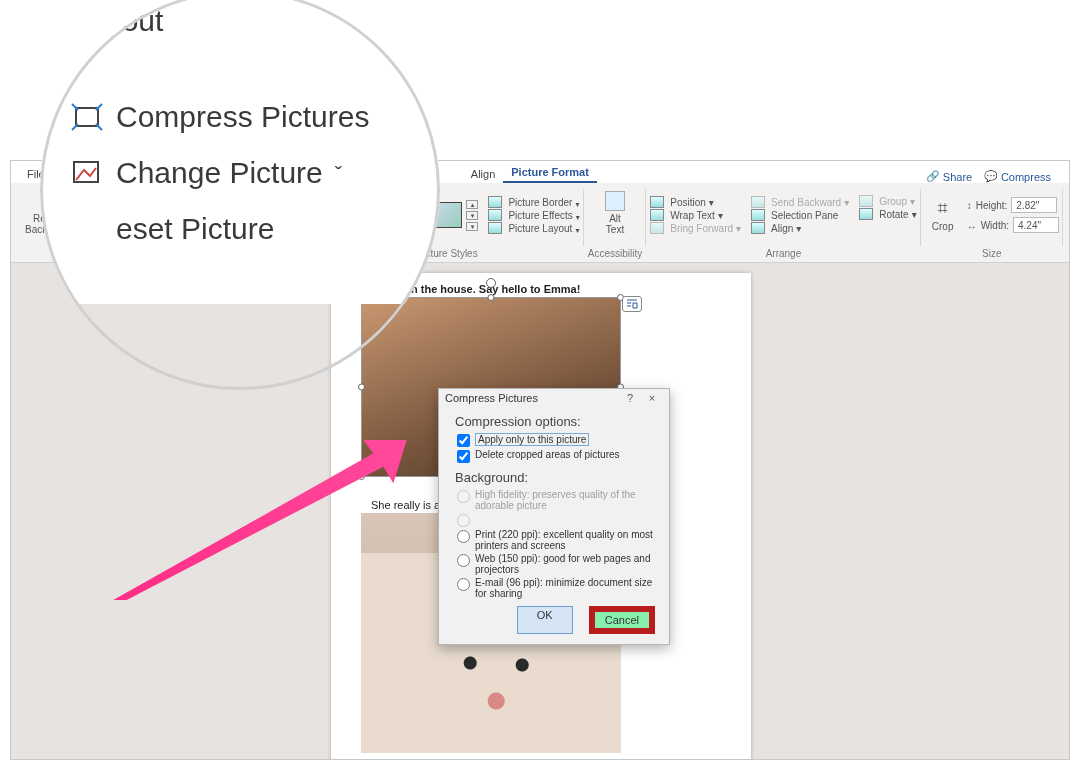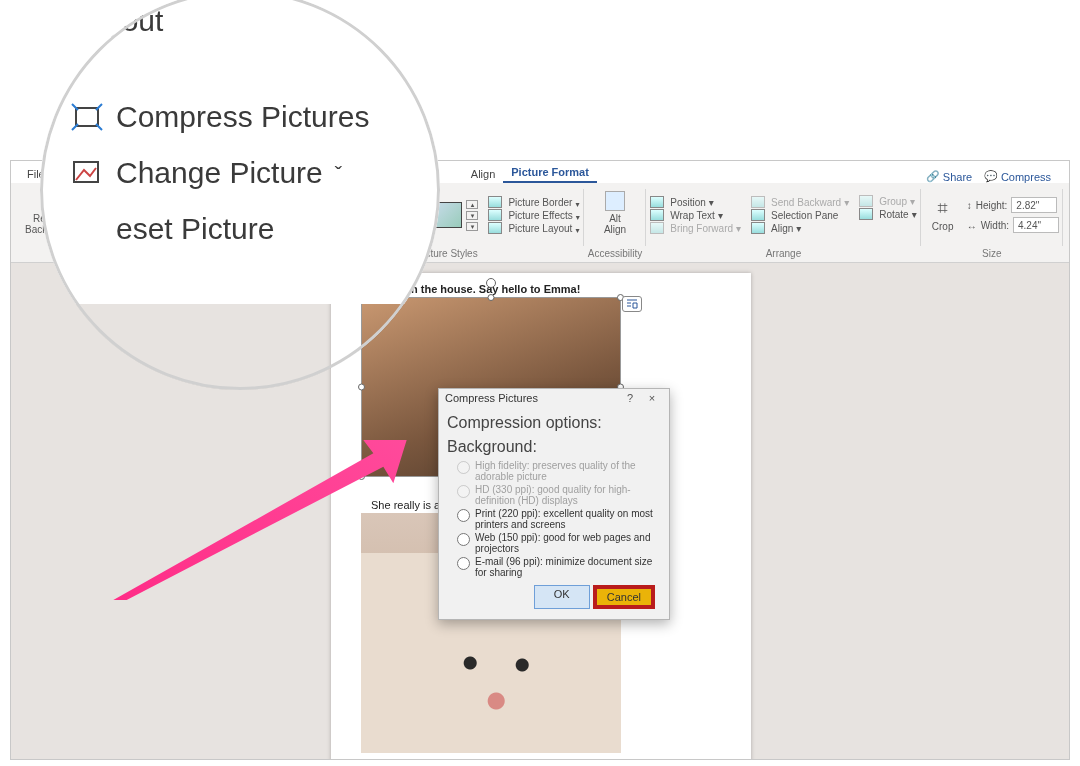--- a/index.html
+++ b/index.html
@@ -136,27 +136,27 @@
     box-shadow:0 4px 12px rgba(0,0,0,0.3);
     font-size:10px;
     color:#333;
   }
   .dialog .titlebar{
     display:flex;align-items:center;padding:3px 6px;font-size:11px;
   }
   .dialog .titlebar .sp{flex:1;}
   .dialog .titlebar .wbtn{width:22px;text-align:center;color:#555;}
   .dialog .body{padding:4px 8px 8px 8px;}
-  .dialog .section{font-size:16px;color:#444;margin:3px 0;}
+  .dialog .section{font-size:13px;color:#444;margin:3px 8px;}
   .dialog .opt{display:flex;align-items:flex-start;gap:5px;padding:1px 0 1px 10px;font-size:10px;}
   .dialog .opt.disabled{color:#a0a0a0;}
   .dialog .opt input{margin:1px 0 0 0;}
   .dialog .applybox{ border:1px solid #7aa7dd;padding:0 2px;}
-  .dialog .btnrow{display:flex;justify-content:flex-end;gap:3px;padding:6px 6px 2px 0;}
-  .dialog .btn{min-width:56px;padding:2px 10px;border:4px solid #b91c1c;background:#eab308;font-size:11px;text-align:center;}
+  .dialog .btnrow{display:flex;justify-content:flex-end;gap:16px;padding:6px 6px 2px 0;}
+  .dialog .btn{min-width:56px;padding:2px 10px;border:6px solid #b91c1c;background:#86efac;font-size:11px;text-align:center;}
   .dialog .btn.primary{background:#d5e5f5;border:1px solid #6f9fd8;}
   
   .arrow {
     position:absolute;
     left:40px; top:400px;
     width:440px;height:200px;
     pointer-events:none;
   }
   
   .mag-wrap{
@@ -252,21 +252,21 @@
             </div>
         </div>
       </div>
       <div class="label">Picture Styles</div>
     </div>
 
     <div class="rgroup">
       <div class="big-btn">
         <span class="icon-box" style="background:#ddeeff;"></span>
         <span style="white-space:pre-line;">Alt
-Align</span>
+Text</span>
       </div>
       <div class="label">Accessibility</div>
     </div>
 
     <div class="rgroup">
       <div class="hstack" style="height:56px;gap:10px;">
         <div class="vstack">
           <div class="dd"><span class="icon-sm"></span><span>Position</span> ▾</div>
           <div class="dd"><span class="icon-sm"></span><span>Wrap Text</span> ▾</div>
           <div class="dd dis"><span class="icon-sm" style="opacity:.5;"></span><span>Bring Forward</span> ▾</div>
@@ -345,28 +345,35 @@
 
 <div class="dialog" style="left:438px;top:388px;">
   <div class="titlebar">
     <span>Compress Pictures</span>
     <span class="sp"></span>
     <span class="wbtn">?</span>
     <span class="wbtn">×</span>
   </div>
   <div class="body">
     <div class="section">Compression options:</div>
+    <div class="opt">
+      <input type="checkbox" checked="" style="">
+      <span class="applybox">Apply only to this picture</span>
+    </div>
+    <div class="opt">
+      <input type="checkbox" checked="" style="">
+      <span>Delete cropped areas of pictures</span>
+    </div>
     <div class="section" style="margin-top:6px;">Background:</div>
     <div class="opt disabled">
         <input type="radio" disabled="" style="">
         <span>High fidelity: preserves quality of the adorable picture</span>
       </div>
     <div class="opt disabled">
         <input type="radio" disabled="" style="">
-        <span>HD (330 ppi): good quality for high-definition (HD) displays</span>
       </div>
     <div class="opt">
         <input type="radio" name="r" style="">
         <span>Print (220 ppi): excellent quality on most printers and screens</span>
       </div>
     <div class="opt">
         <input type="radio" name="r" style="">
         <span>Web (150 ppi): good for web pages and projectors</span>
       </div>
     <div class="opt">

